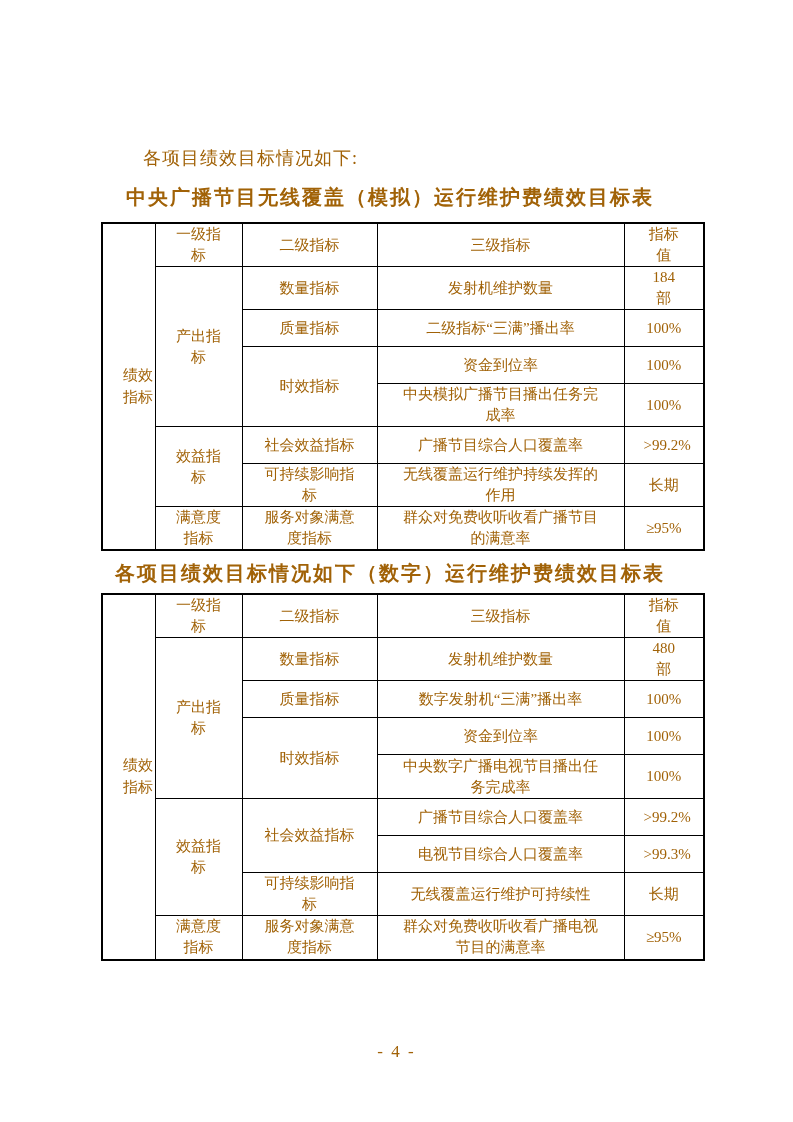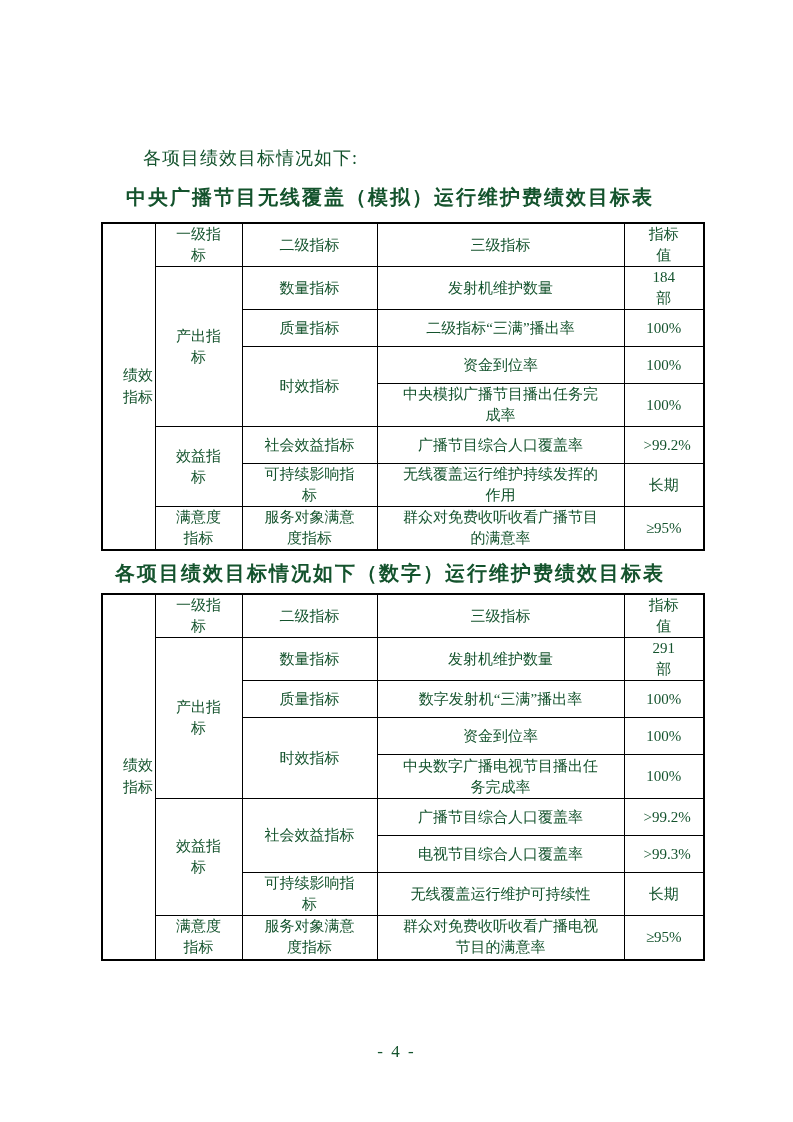--- a/index.html
+++ b/index.html
@@ -1,20 +1,20 @@
 <!DOCTYPE html>
 <html><head>
 <meta charset="utf-8">
 <style>
   html,body{margin:0;padding:0;background:#ffffff;}
   .page{
     position:relative;
     width:793px;height:1122px;
     background:#ffffff;
-    color:#14532d;
+    color:#a16207;
     font-family:"Liberation Serif","DejaVu Serif",serif;
     overflow:hidden;
     border-radius:19px;
   }
   .intro{
     position:absolute;
     left:143px;top:146px;
     font-size:18px;
     letter-spacing:1px;
     margin:0;
@@ -143,21 +143,21 @@
         <td rowspan="9"><span class="vtext">绩效指标</span></td>
         <td>一级指标</td>
         <td>二级指标</td>
         <td>三级指标</td>
         <td>指标值</td>
       </tr>
       <tr style="height:37px">
         <td rowspan="4">产出指标</td>
         <td>数量指标</td>
         <td>发射机维护数量</td>
-        <td>291 部</td>
+        <td>480 部</td>
       </tr>
       <tr style="height:37px">
         <td>质量指标</td>
         <td>数字发射机“三满”播出率</td>
         <td>100%</td>
       </tr>
       <tr style="height:37px">
         <td rowspan="2">时效指标</td>
         <td>资金到位率</td>
         <td>100%</td>

